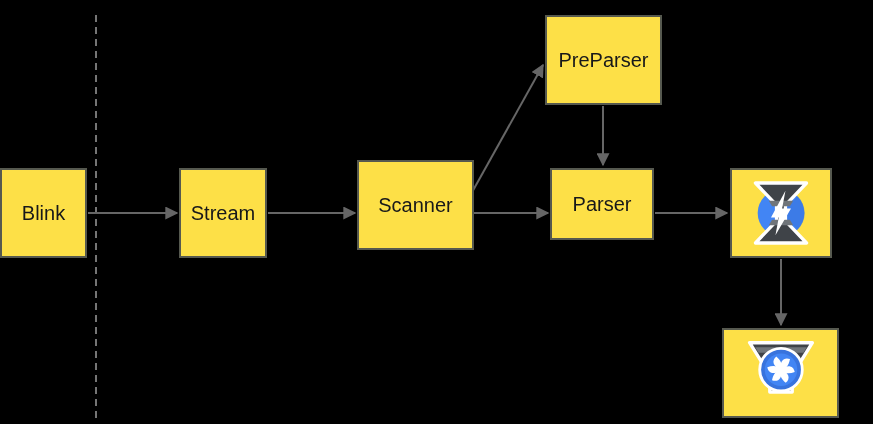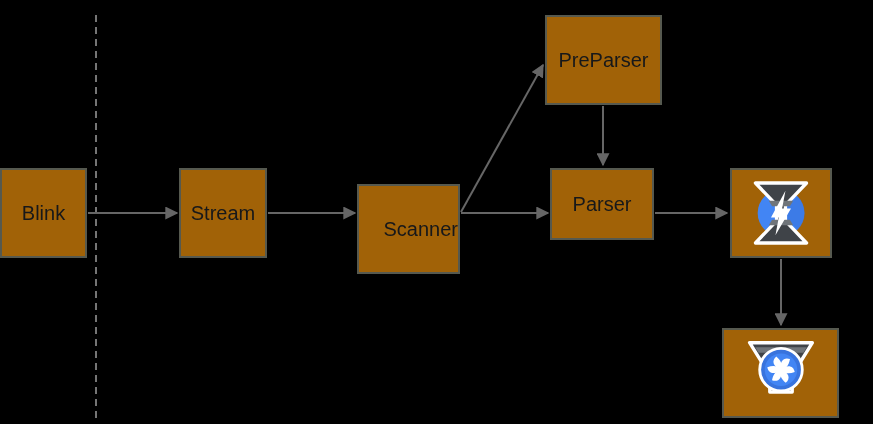--- a/index.html
+++ b/index.html
@@ -19,21 +19,21 @@
     position: absolute;
     left: 0;
     top: 0;
     width: 873px;
     height: 424px;
     pointer-events: none;
   }
   .node {
     position: absolute;
     box-sizing: border-box;
-    background: #a16207;
+    background: #fde047;
     border: 2px solid #56594f;
     display: flex;
     align-items: center;
     justify-content: center;
   }
   .node .label {
     color: #17181a;
     font-size: 20px;
     line-height: 1;
     white-space: nowrap;
@@ -77,21 +77,21 @@
   </svg>
 
   <div class="node" style="left:0px; top:168px; width:87px; height:90px;">
     <span class="label">Blink</span>
   </div>
 
   <div class="node" style="left:179px; top:168px; width:88px; height:90px;">
     <span class="label">Stream</span>
   </div>
 
-  <div class="node" style="left:357px; top:184px; width:103px; height:90px;justify-content:flex-end;">
+  <div class="node" style="left:357px; top:160px; width:117px; height:90px;">
     <span class="label">Scanner</span>
   </div>
 
   <div class="node" style="left:545px; top:15px; width:117px; height:90px;">
     <span class="label">PreParser</span>
   </div>
 
   <div class="node" style="left:550px; top:168px; width:104px; height:72px;">
     <span class="label">Parser</span>
   </div>

